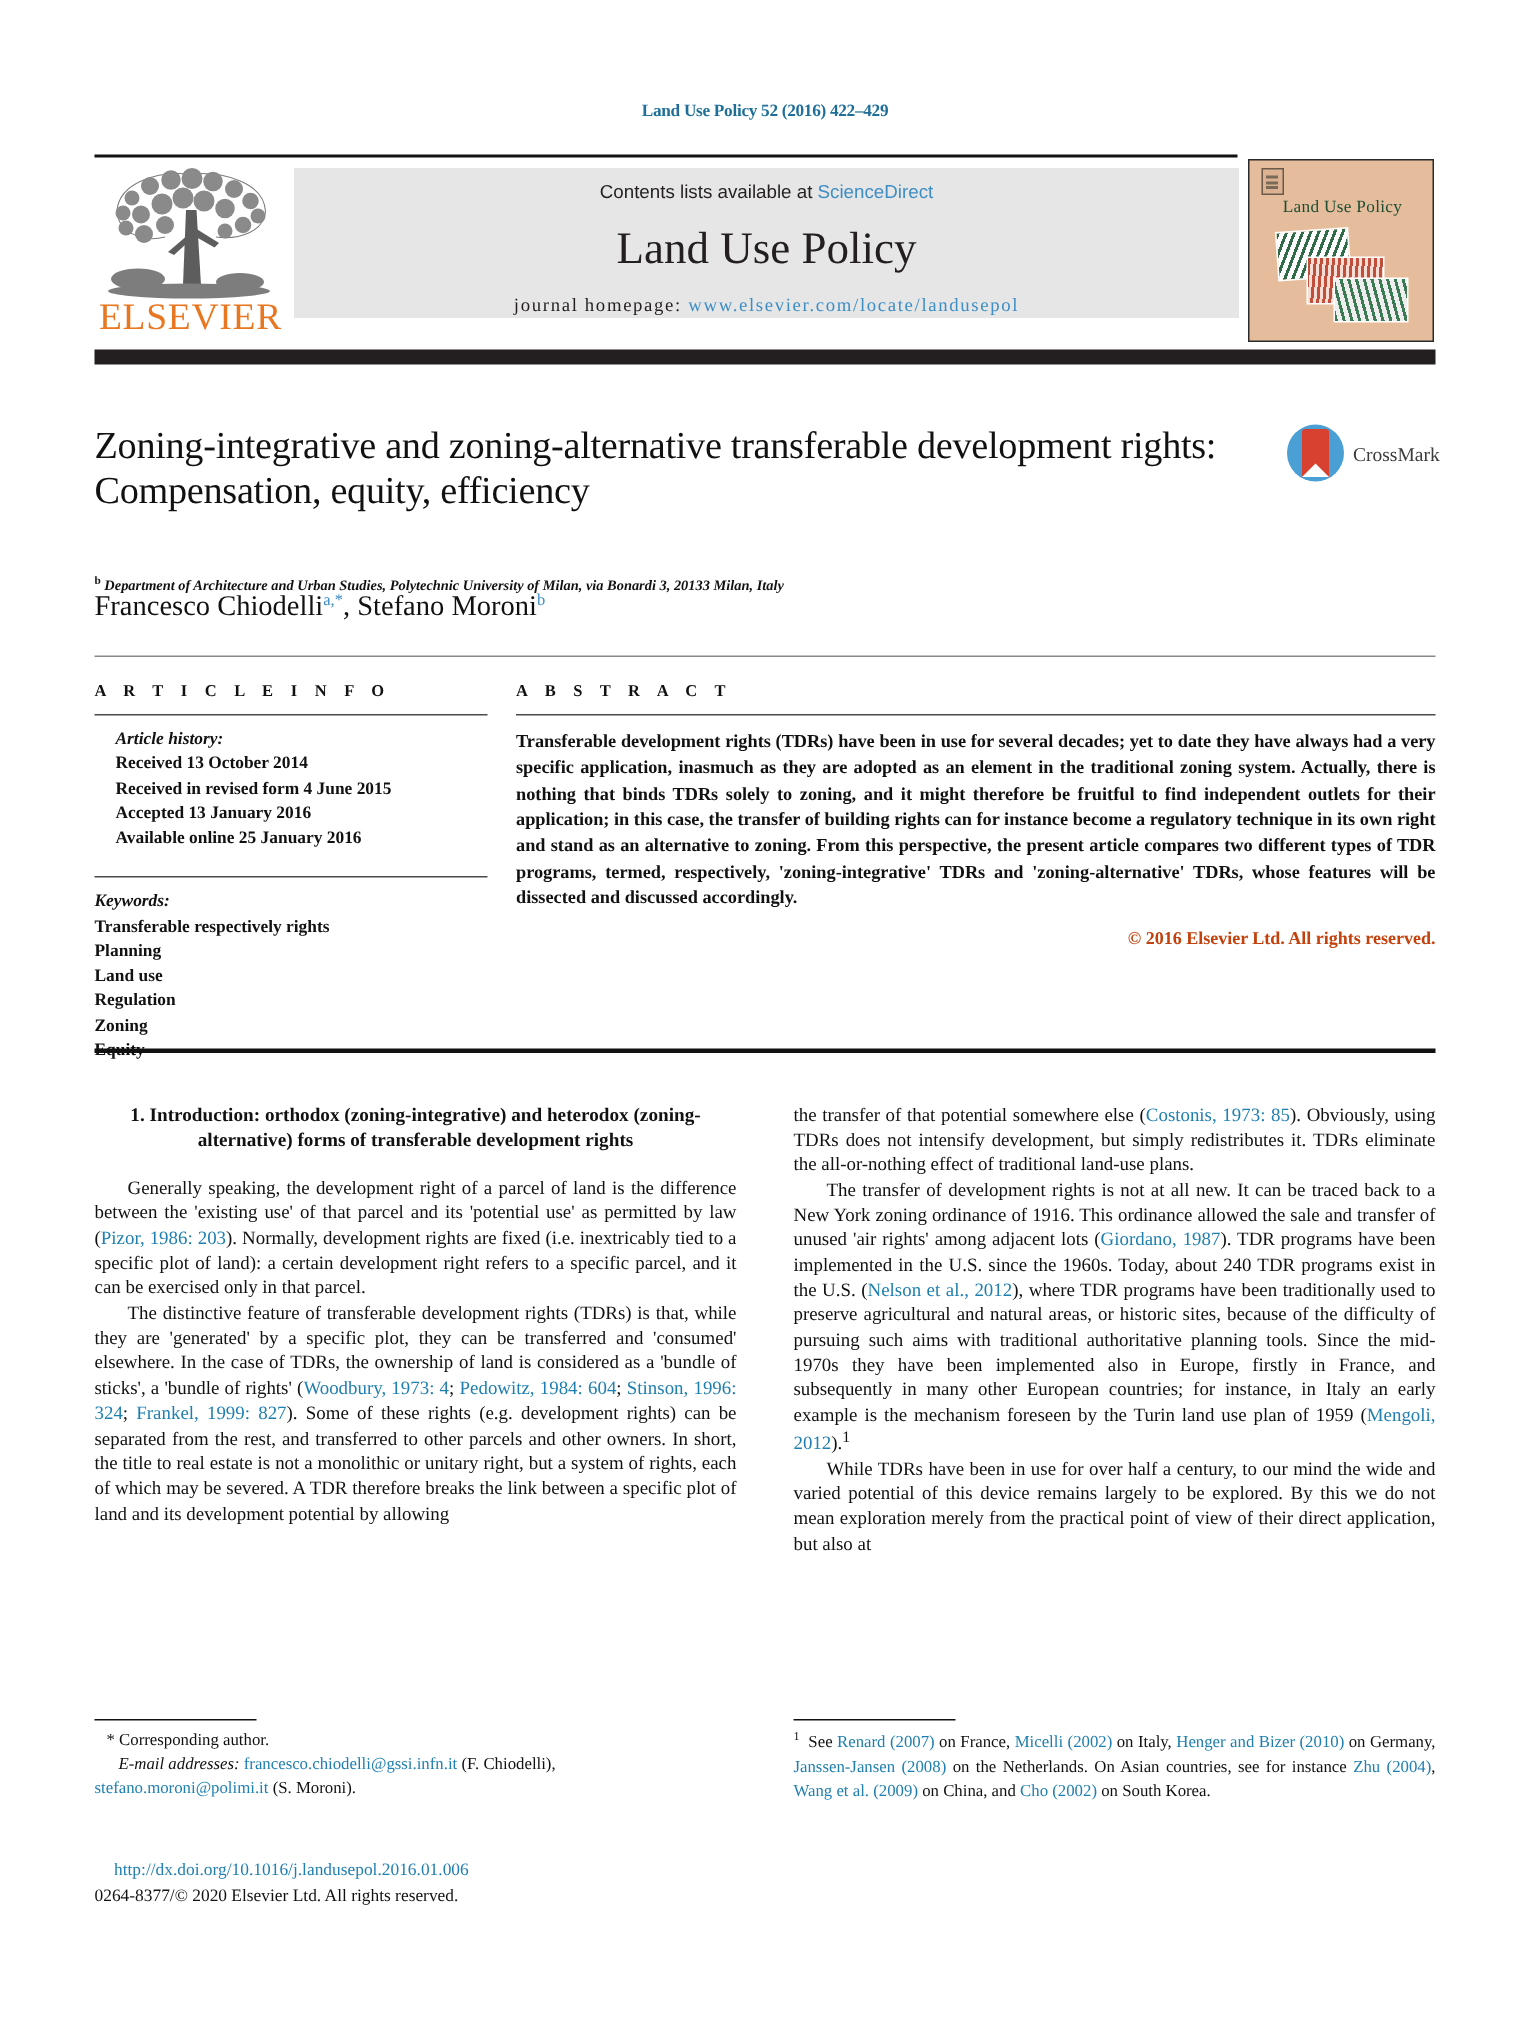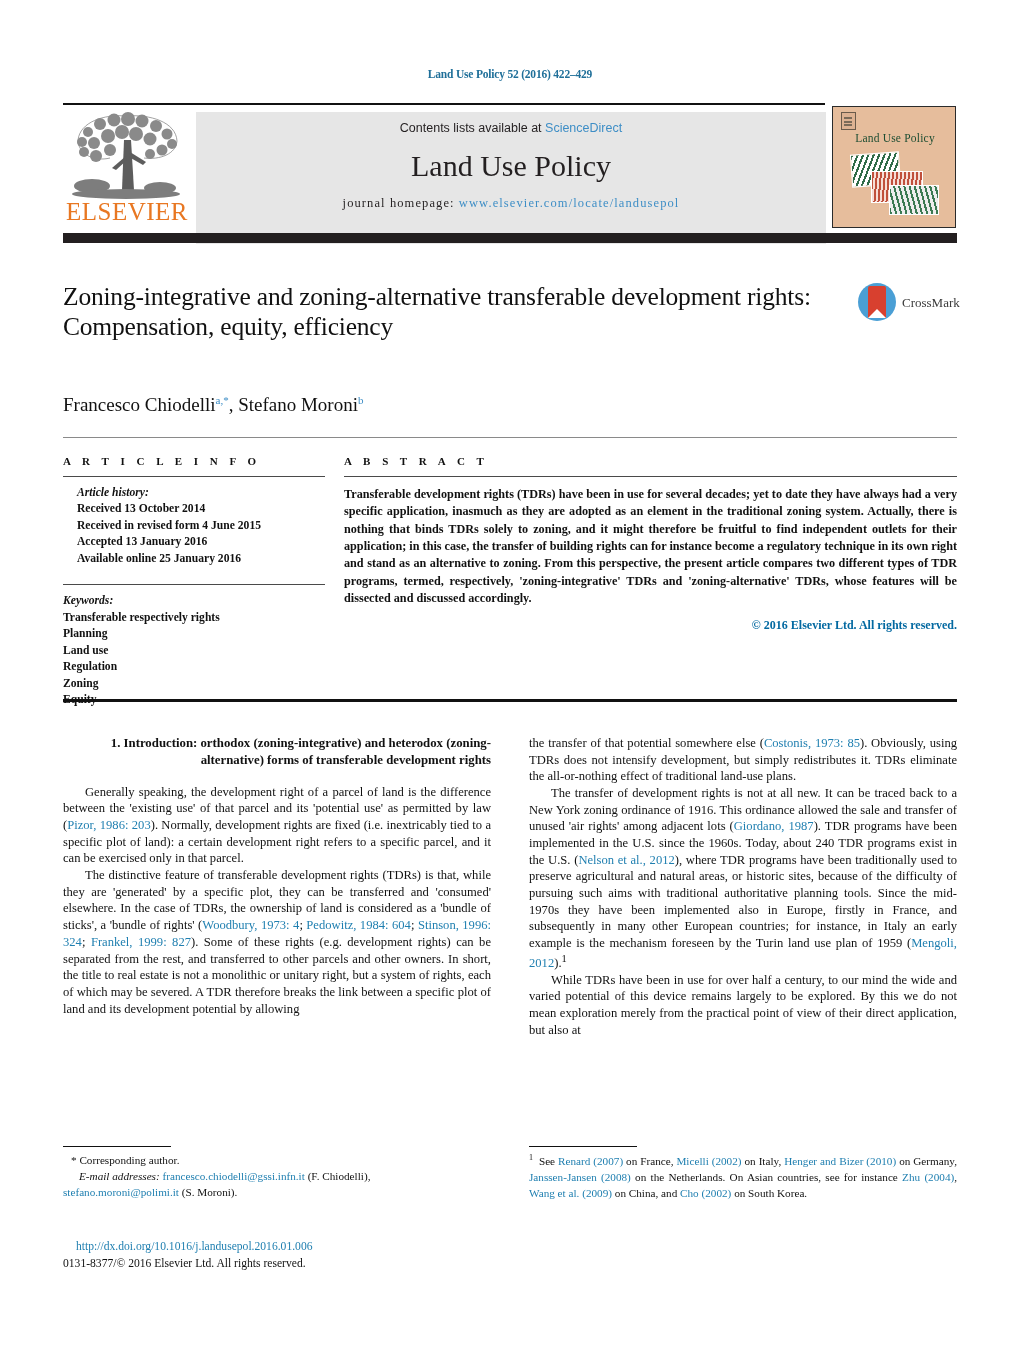--- a/index.html
+++ b/index.html
@@ -68,21 +68,21 @@
     text-align: center;
     font-family: "Liberation Serif", serif;
     font-size: 25px;
     letter-spacing: 0.5px;
     color: #e87722;
   }
   .grey-box {
     position: absolute;
     left: 196px; top: 112px;
     width: 630px;
-    height: 132px;
+    height: 100px;
     background: #e6e6e6;
   }
   .contents-line {
     position: absolute;
     left: 0; top: 9px;
     width: 630px;
     text-align: center;
     font-family: "Liberation Sans", sans-serif;
     font-size: 12.5px;
     color: #231f20;
@@ -311,42 +311,42 @@
     line-height: 1.42;
     text-align: justify;
     color: #111111;
   }
   .copyright {
     margin-top: 11px;
     text-align: right;
     font-family: "Liberation Serif", serif;
     font-weight: bold;
     font-size: 12px;
-    color: #0369a1;
+    color: #c2410c;
   }
 
   
   .col {
     position: absolute;
     top: 735px;
     width: 428px;
     font-family: "Liberation Serif", serif;
     font-size: 12.6px;
     line-height: 1.325;
     text-align: justify;
     color: #111111;
   }
   .col-left { left: 63px; }
   .col-right { left: 529px; }
   .body-head {
     font-weight: bold;
     font-size: 12.8px;
     line-height: 1.36;
     margin: 0 0 14px 0;
-    text-align: right;
+    text-align: center;
   }
   .col p {
     margin: 0;
     text-indent: 22px;
   }
   .col p.noindent { text-indent: 0; }
   .ref { color: #1f7fb0; }
   .it { }
 
   
@@ -468,20 +468,21 @@
     <div class="cv-img cv1"></div>
     <div class="cv-img cv2"></div>
     <div class="cv-img cv3"></div>
   </div>
 
   <div class="masthead-band"></div>
 
   <div class="title">Zoning-integrative and zoning-alternative transferable development rights: Compensation, equity, efficiency</div>
   <div class="authors">Francesco Chiodelli<sup>a,*</sup>, Stefano Moroni<sup>b</sup></div>
   <div class="affil">
+    <div><sup>b</sup> <span>Department of Architecture and Urban Studies, Polytechnic University of Milan, via Bonardi 3, 20133 Milan, Italy</span></div>
   </div>
 
   <div class="crossmark">
     <div class="cm-badge"></div>
     <div class="cm-label">CrossMark</div>
   </div>
 
   <div class="panel-rule-top"></div>
 
   <div class="info-col">
@@ -529,21 +530,21 @@
 
   <div class="fn-rule-left"></div>
   <div class="fn-left">
     <div class="star">* Corresponding author.</div>
     <div class="ind"><span class="em">E-mail addresses:</span> <span class="mail">francesco.chiodelli@gssi.infn.it</span> <span>(F. Chiodelli),</span></div>
     <div><span class="mail">stefano.moroni@polimi.it</span> <span>(S. Moroni).</span></div>
   </div>
 
   <div class="doi-block">
     <div class="doi-link">http://dx.doi.org/10.1016/j.landusepol.2016.01.006</div>
-    <div>0131-8377/© 2016 Elsevier Ltd. All rights reserved.</div>
+    <div>0264-8377/© 2020 Elsevier Ltd. All rights reserved.</div>
   </div>
 
   <div class="fn-rule-right"></div>
   <div class="fn-right">
     <sup>1</sup>&nbsp; See <span class="ref">Renard (2007)</span> on France, <span class="ref">Micelli (2002)</span> on Italy, <span class="ref">Henger and Bizer (2010)</span> on Germany, <span class="ref">Janssen-Jansen (2008)</span> on the Netherlands. On Asian countries, see for instance <span class="ref">Zhu (2004)</span>, <span class="ref">Wang et al. (2009)</span> on China, and <span class="ref">Cho (2002)</span> on South Korea.
   </div>
 
 </div>
 
 </body></html>

